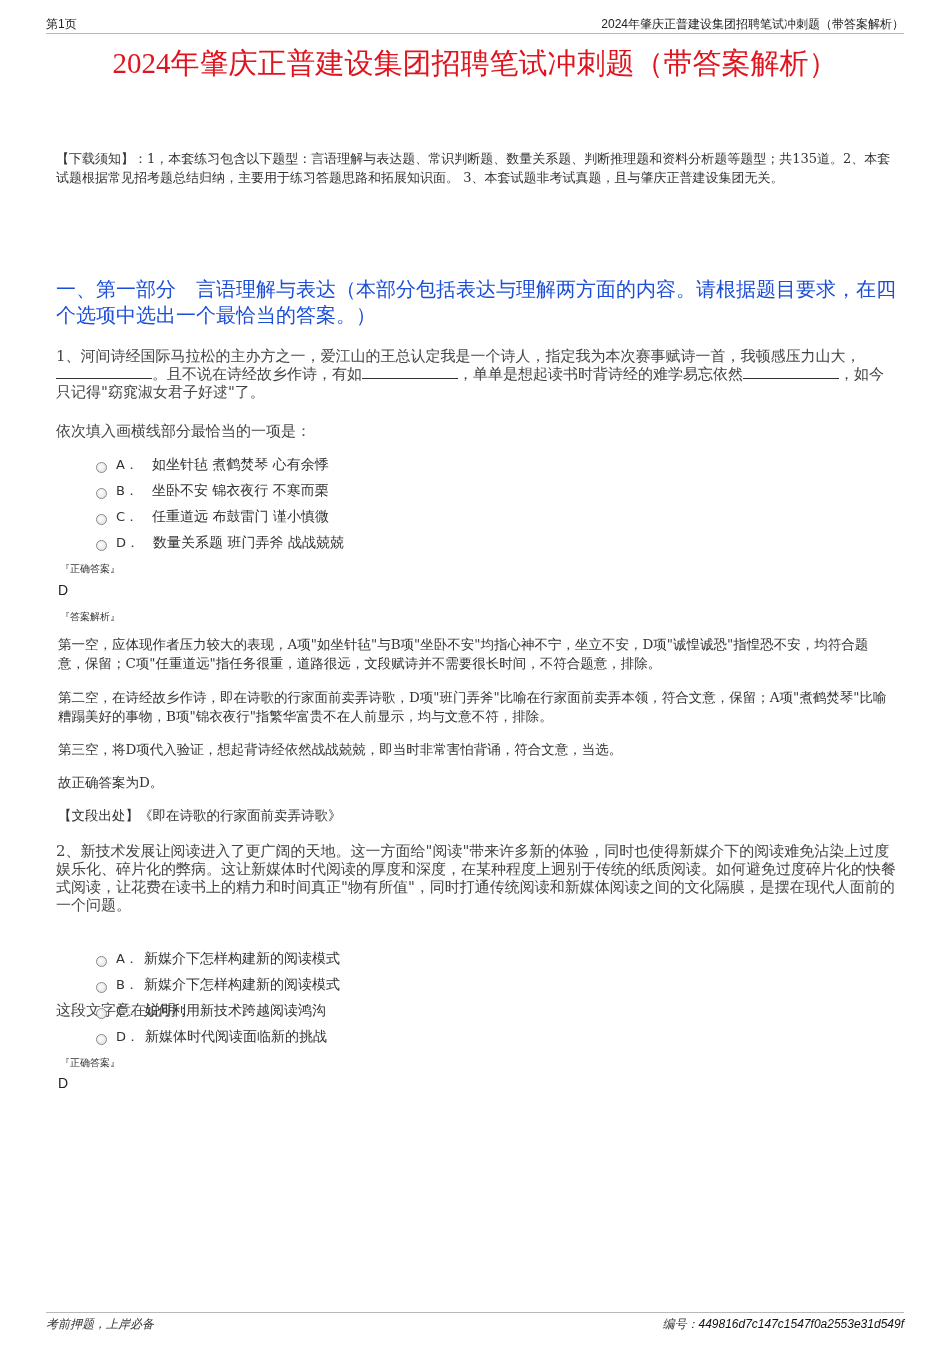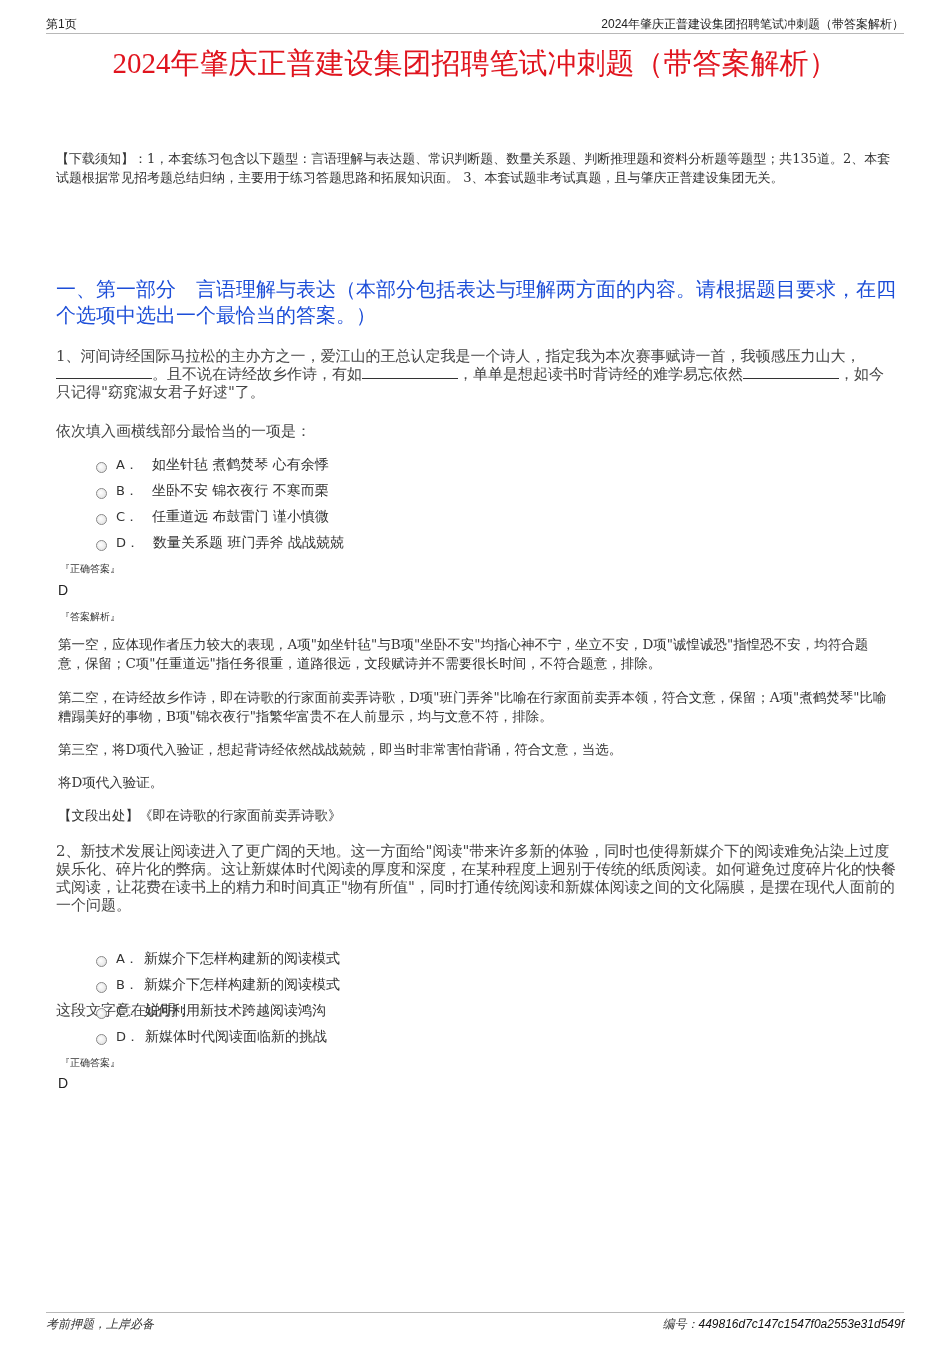--- a/index.html
+++ b/index.html
@@ -76,21 +76,21 @@
   </div>
 </div>
 
 <div class="lbl" style="top:562px;">『正确答案』</div>
 <div class="ans" style="top:582px;">D</div>
 <div class="lbl" style="top:602px;margin-top:8px;">『答案解析』</div>
 
 <div class="para" style="top:635px;">第一空，应体现作者压力较大的表现，A项"如坐针毡"与B项"坐卧不安"均指心神不宁，坐立不安，D项"诚惶诚恐"指惶恐不安，均符合题意，保留；C项"任重道远"指任务很重，道路很远，文段赋诗并不需要很长时间，不符合题意，排除。</div>
 <div class="para" style="top:688px;">第二空，在诗经故乡作诗，即在诗歌的行家面前卖弄诗歌，D项"班门弄斧"比喻在行家面前卖弄本领，符合文意，保留；A项"煮鹤焚琴"比喻糟蹋美好的事物，B项"锦衣夜行"指繁华富贵不在人前显示，均与文意不符，排除。</div>
 <div class="para" style="top:740px;">第三空，将D项代入验证，想起背诗经依然战战兢兢，即当时非常害怕背诵，符合文意，当选。</div>
-<div class="para" style="top:773px;">将D项代入验证。</div>
+<div class="para" style="top:773px;">故正确答案为D。</div>
 <div class="para" style="top:806px;">【文段出处】《即在诗歌的行家面前卖弄诗歌》</div>
 
 <div class="q" style="top:842px;">2、新技术发展让阅读进入了更广阔的天地。这一方面给"阅读"带来许多新的体验，同时也使得新媒介下的阅读难免沾染上过度娱乐化、碎片化的弊病。这让新媒体时代阅读的厚度和深度，在某种程度上迥别于传统的纸质阅读。如何避免过度碎片化的快餐式阅读，让花费在读书上的精力和时间真正"物有所值"，同时打通传统阅读和新媒体阅读之间的文化隔膜，是摆在现代人面前的一个问题。</div>
 <div class="q" style="top:965px;margin-top:36px;">这段文字意在说明：</div>
 
 <div class="opts" style="top:946px;">
   <div class="opt tight">
     <span class="radio"></span>
     <span class="k">A．</span>
     <span>新媒介下怎样构建新的阅读模式</span>

